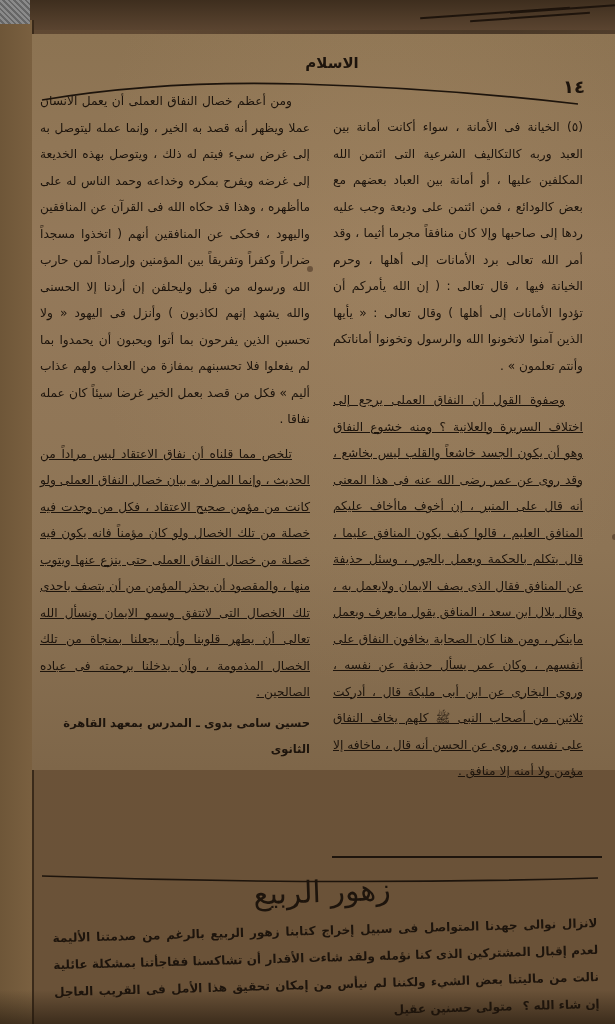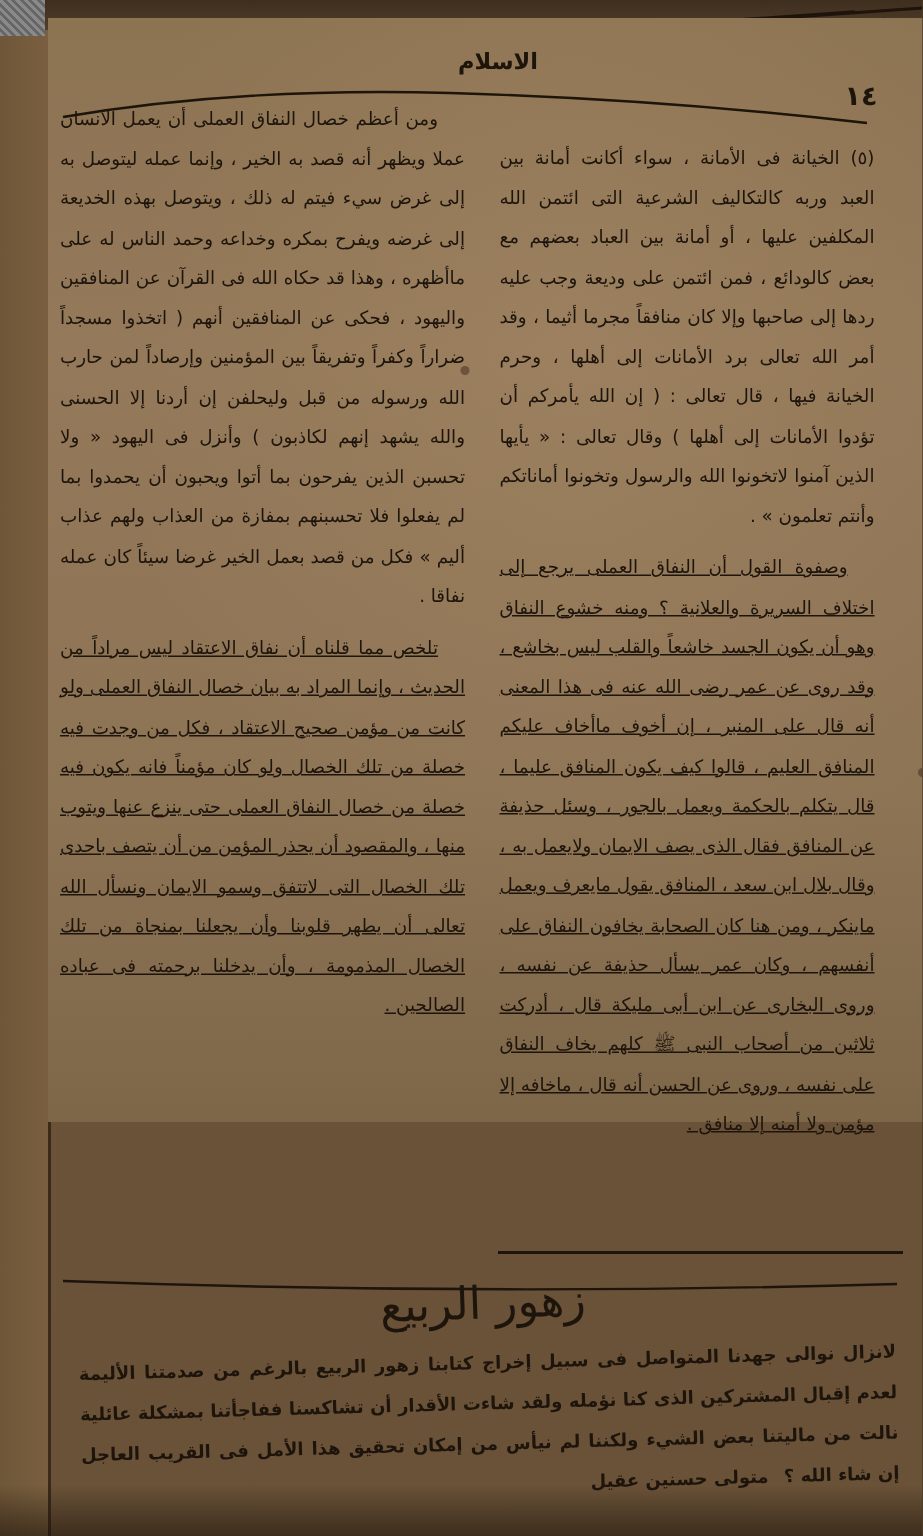--- a/index.html
+++ b/index.html
@@ -23,21 +23,21 @@
   .left-page {
     position: absolute; left: 0; top: 20px; width: 32px; height: 1004px;
     background: linear-gradient(90deg, #6e5638, #7a6040);
     border-right: 2px solid #3a2a1a;
   }
   .cloth {
     position: absolute; left: 0; top: 0; width: 30px; height: 24px;
     background: repeating-linear-gradient(45deg, #8a8a8a 0 2px, #666 2px 4px);
   }
   .page {
-    position: absolute; left: 32px; top: 12px; width: 583px; height: 736px;
+    position: absolute; left: 32px; top: 34px; width: 583px; height: 736px;
     background:
       radial-gradient(ellipse at 60% 30%, rgba(180,150,110,0.25), transparent 60%),
       linear-gradient(180deg, #8c7352 0%, #94795a 30%, #8d7455 70%, #7e6649 100%);
     color: #1d140c;
   }
   .header-title {
     position: absolute; left: 240px; top: 20px; width: 120px; text-align: center;
     font-size: 15px; font-weight: bold; direction: rtl;
   }
   .header-rule {
@@ -106,20 +106,21 @@
   <div class="page-number">١٤</div>
 
   <div class="column col-right">
     <p>(٥) الخيانة فى الأمانة ، سواء أكانت أمانة بين العبد وربه كالتكاليف الشرعية التى ائتمن الله المكلفين عليها ، أو أمانة بين العباد بعضهم مع بعض كالودائع ، فمن ائتمن على وديعة وجب عليه ردها إلى صاحبها وإلا كان منافقاً مجرما أثيما ، وقد أمر الله تعالى برد الأمانات إلى أهلها ، وحرم الخيانة فيها ، قال تعالى : ( إن الله يأمركم أن تؤدوا الأمانات إلى أهلها ) وقال تعالى : « يأيها الذين آمنوا لاتخونوا الله والرسول وتخونوا أماناتكم وأنتم تعلمون » .</p>
     <p class="indent gap">وصفوة القول أن النفاق العملى يرجع إلى اختلاف السريرة والعلانية ؟ ومنه خشوع النفاق وهو أن يكون الجسد خاشعاً والقلب ليس بخاشع ، وقد روى عن عمر رضى الله عنه فى هذا المعنى أنه قال على المنبر ، إن أخوف ماأخاف عليكم المنافق العليم ، قالوا كيف يكون المنافق عليما ، قال يتكلم بالحكمة ويعمل بالجور ، وسئل حذيفة عن المنافق فقال الذى يصف الايمان ولايعمل به ، وقال بلال ابن سعد ، المنافق يقول مايعرف ويعمل ماينكر ، ومن هنا كان الصحابة يخافون النفاق على أنفسهم ، وكان عمر يسأل حذيفة عن نفسه ، وروى البخارى عن ابن أبى مليكة قال ، أدركت ثلاثين من أصحاب النبى ﷺ كلهم يخاف النفاق على نفسه ، وروى عن الحسن أنه قال ، ماخافه إلا مؤمن ولا أمنه إلا منافق .</p>
   </div>
 
   <div class="column col-left">
     <p class="indent">ومن أعظم خصال النفاق العملى أن يعمل الانسان عملا ويظهر أنه قصد به الخير ، وإنما عمله ليتوصل به إلى غرض سيء فيتم له ذلك ، ويتوصل بهذه الخديعة إلى غرضه ويفرح بمكره وخداعه وحمد الناس له على ماأظهره ، وهذا قد حكاه الله فى القرآن عن المنافقين واليهود ، فحكى عن المنافقين أنهم ( اتخذوا مسجداً ضراراً وكفراً وتفريقاً بين المؤمنين وإرصاداً لمن حارب الله ورسوله من قبل وليحلفن إن أردنا إلا الحسنى والله يشهد إنهم لكاذبون ) وأنزل فى اليهود « ولا تحسبن الذين يفرحون بما أتوا ويحبون أن يحمدوا بما لم يفعلوا فلا تحسبنهم بمفازة من العذاب ولهم عذاب أليم » فكل من قصد بعمل الخير غرضا سيئاً كان عمله نفاقا .</p>
     <p class="indent gap">تلخص مما قلناه أن نفاق الاعتقاد ليس مراداً من الحديث ، وإنما المراد به بيان خصال النفاق العملى ولو كانت من مؤمن صحيح الاعتقاد ، فكل من وجدت فيه خصلة من تلك الخصال ولو كان مؤمناً فانه يكون فيه خصلة من خصال النفاق العملى حتى ينزع عنها ويتوب منها ، والمقصود أن يحذر المؤمن من أن يتصف باحدى تلك الخصال التى لاتتفق وسمو الايمان ونسأل الله تعالى أن يطهر قلوبنا وأن يجعلنا بمنجاة من تلك الخصال المذمومة ، وأن يدخلنا برحمته فى عباده الصالحين .</p>
+    <div class="signature">حسين سامى بدوى ـ المدرس بمعهد القاهرة الثانوى</div>
   </div>
 
   <div class="mid-rule-right"></div>
   <svg class="mid-rule-full" viewBox="0 0 560 14" preserveAspectRatio="none">
     <path d="M2 4 Q 280 14 558 6" stroke="#1d140c" stroke-width="1.6" fill="none"></path>
   </svg>
 
   <div class="section-title">زهور الربيع</div>
   <div class="section-body">
     <span>لانزال نوالى جهدنا المتواصل فى سبيل إخراج كتابنا زهور الربيع بالرغم من صدمتنا الأليمة لعدم إقبال المشتركين الذى كنا نؤمله ولقد شاءت الأقدار أن تشاكسنا ففاجأتنا بمشكلة عائلية نالت من ماليتنا بعض الشيء ولكننا لم نيأس من إمكان تحقيق هذا الأمل فى القريب العاجل إن شاء الله ؟</span>

